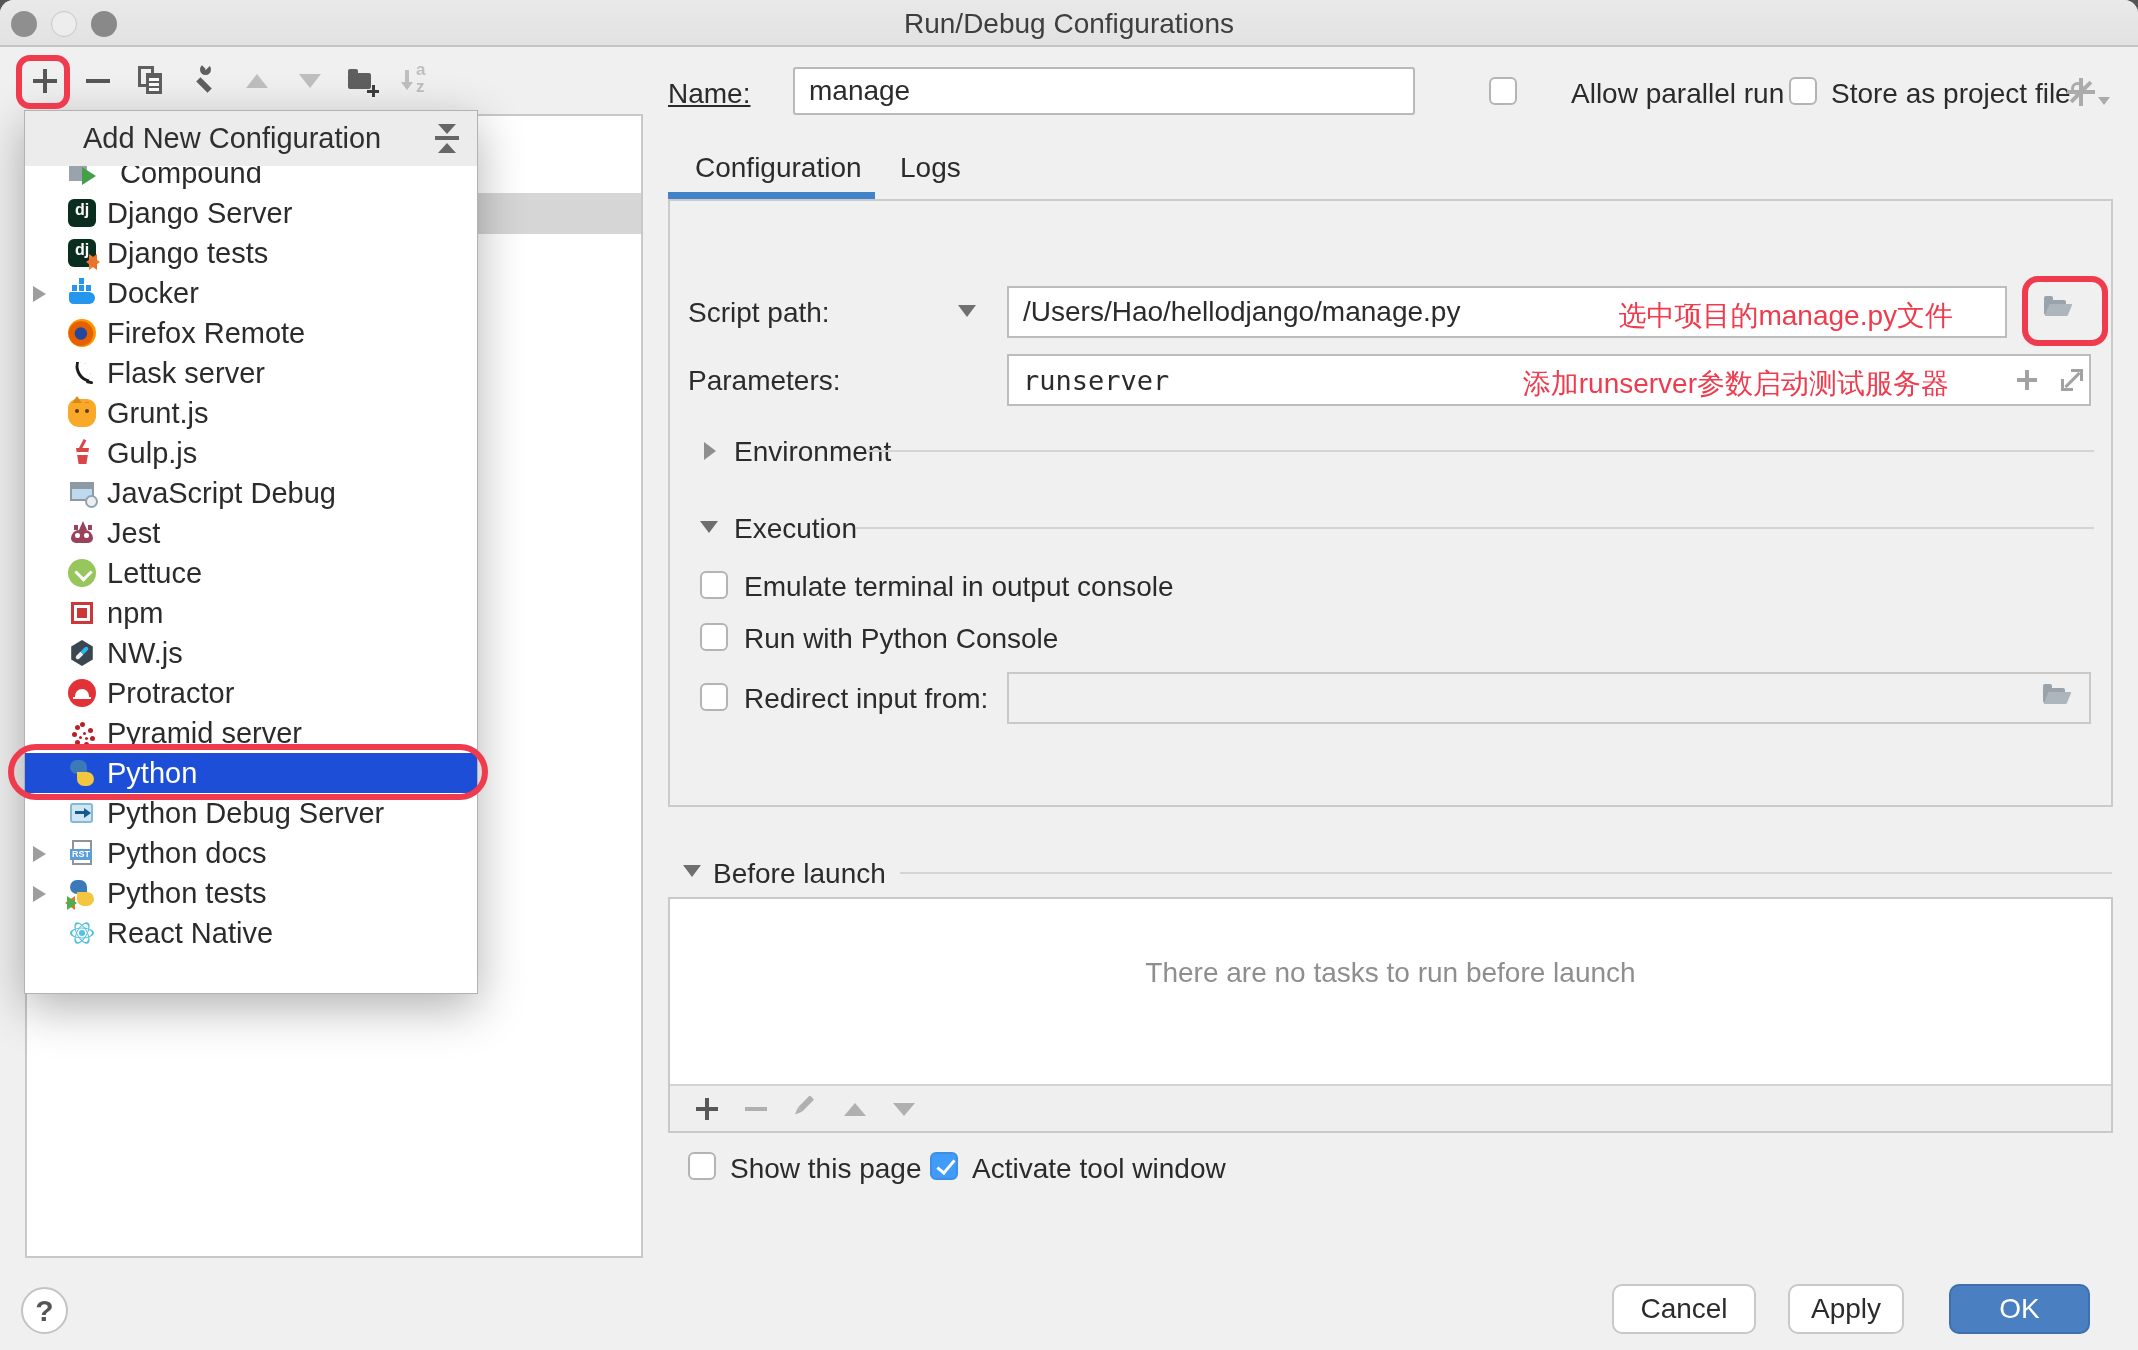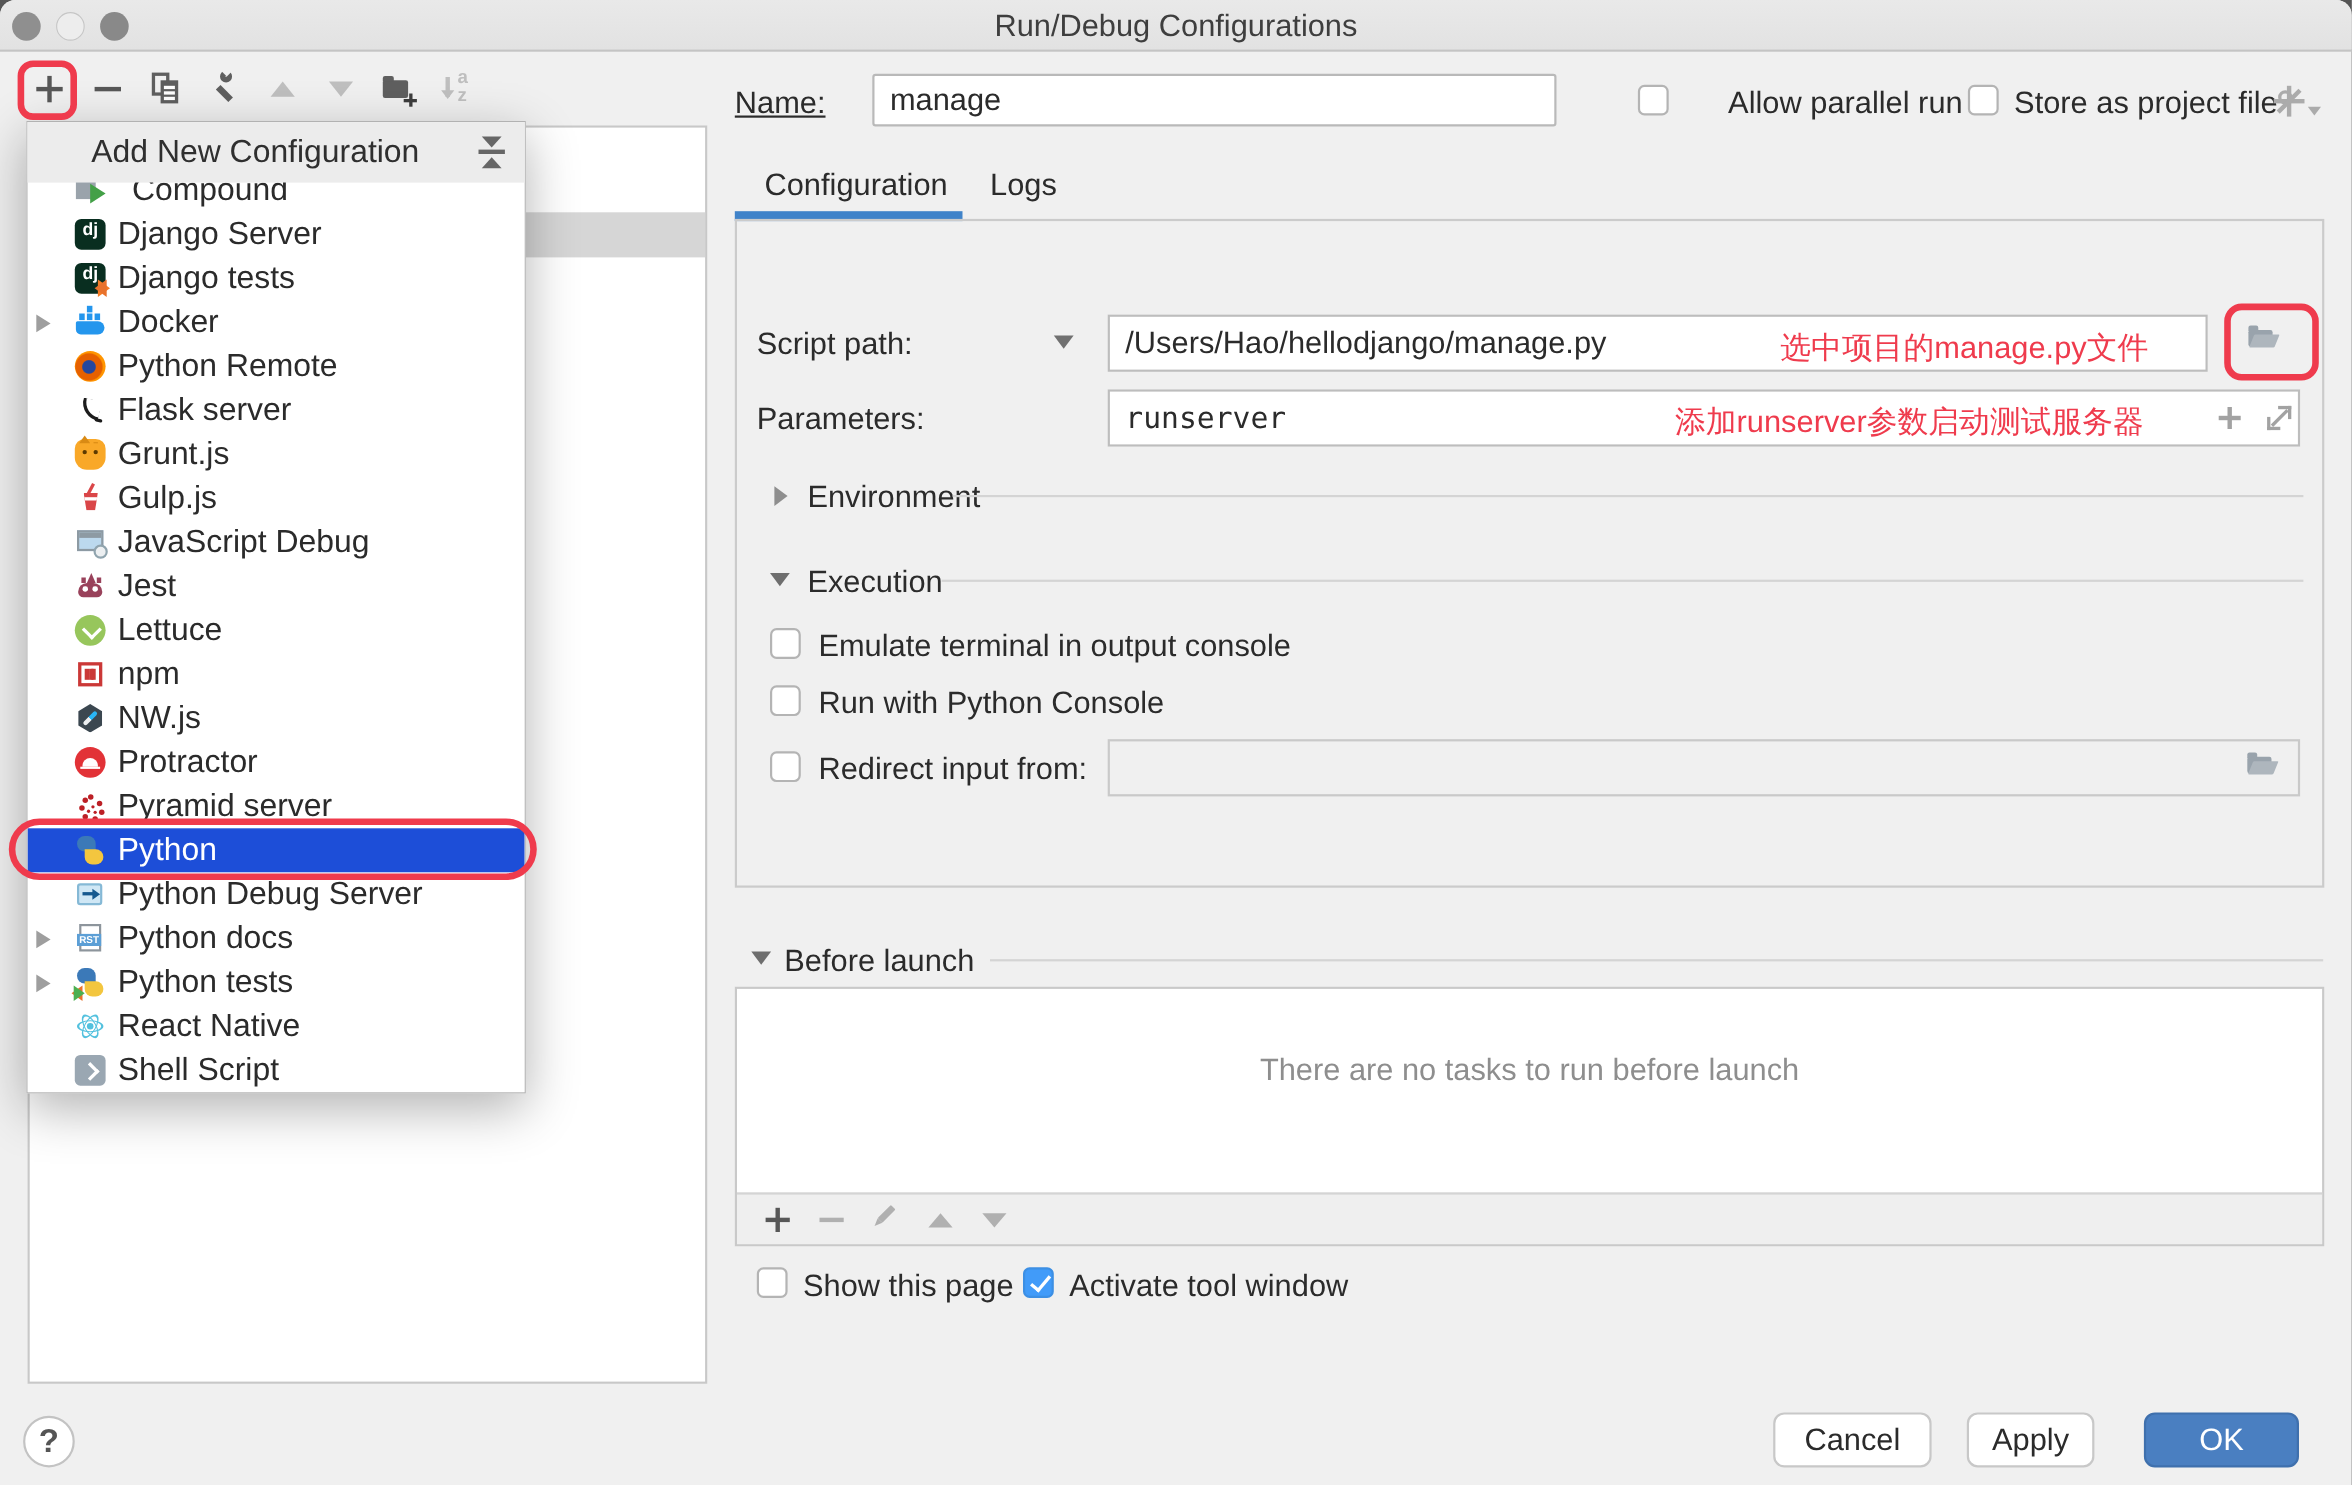--- a/index.html
+++ b/index.html
@@ -348,21 +348,21 @@
           <span class="mi django-tests-icon"><i></i><b></b><u></u></span>
           <span class="mlabel">Django tests</span>
         </div>
         <div class="menu-row">
           <span class="expander"></span>
           <span class="mi docker-icon"><i></i><b></b><u></u></span>
           <span class="mlabel">Docker</span>
         </div>
         <div class="menu-row">
           <span class="mi firefox-icon"><i></i><b></b><u></u></span>
-          <span class="mlabel">Python Remote</span>
+          <span class="mlabel">Firefox Remote</span>
         </div>
         <div class="menu-row">
           <span class="mi flask-icon"><i></i><b></b><u></u></span>
           <span class="mlabel">Flask server</span>
         </div>
         <div class="menu-row">
           <span class="mi grunt-icon"><i></i><b></b><u></u></span>
           <span class="mlabel">Grunt.js</span>
         </div>
         <div class="menu-row">
@@ -415,24 +415,20 @@
           <span class="mi python-tests-icon"><i></i><b></b><u></u></span>
           <span class="mlabel">Python tests</span>
         </div>
         <div class="menu-row">
           <span class="mi react-native-icon">
             <i></i>
             <b></b>
             <u></u>
           </span>
           <span class="mlabel">React Native</span>
-        </div>
-        <div class="menu-row">
-          <span class="mi shell-script-icon"><i></i><b></b><u></u></span>
-          <span class="mlabel">Shell Script</span>
         </div>
       </div>
   </div>
   <div class="red-box" id="anno-python"></div>
 
   <div class="flabel" id="name-label">Name:</div>
   <input id="name-input" value="manage" style="">
   <span class="cb" id="cb-parallel"></span>
   <div class="flabel" id="lbl-parallel">Allow parallel run</div>
   <span class="cb" id="cb-store"></span>

